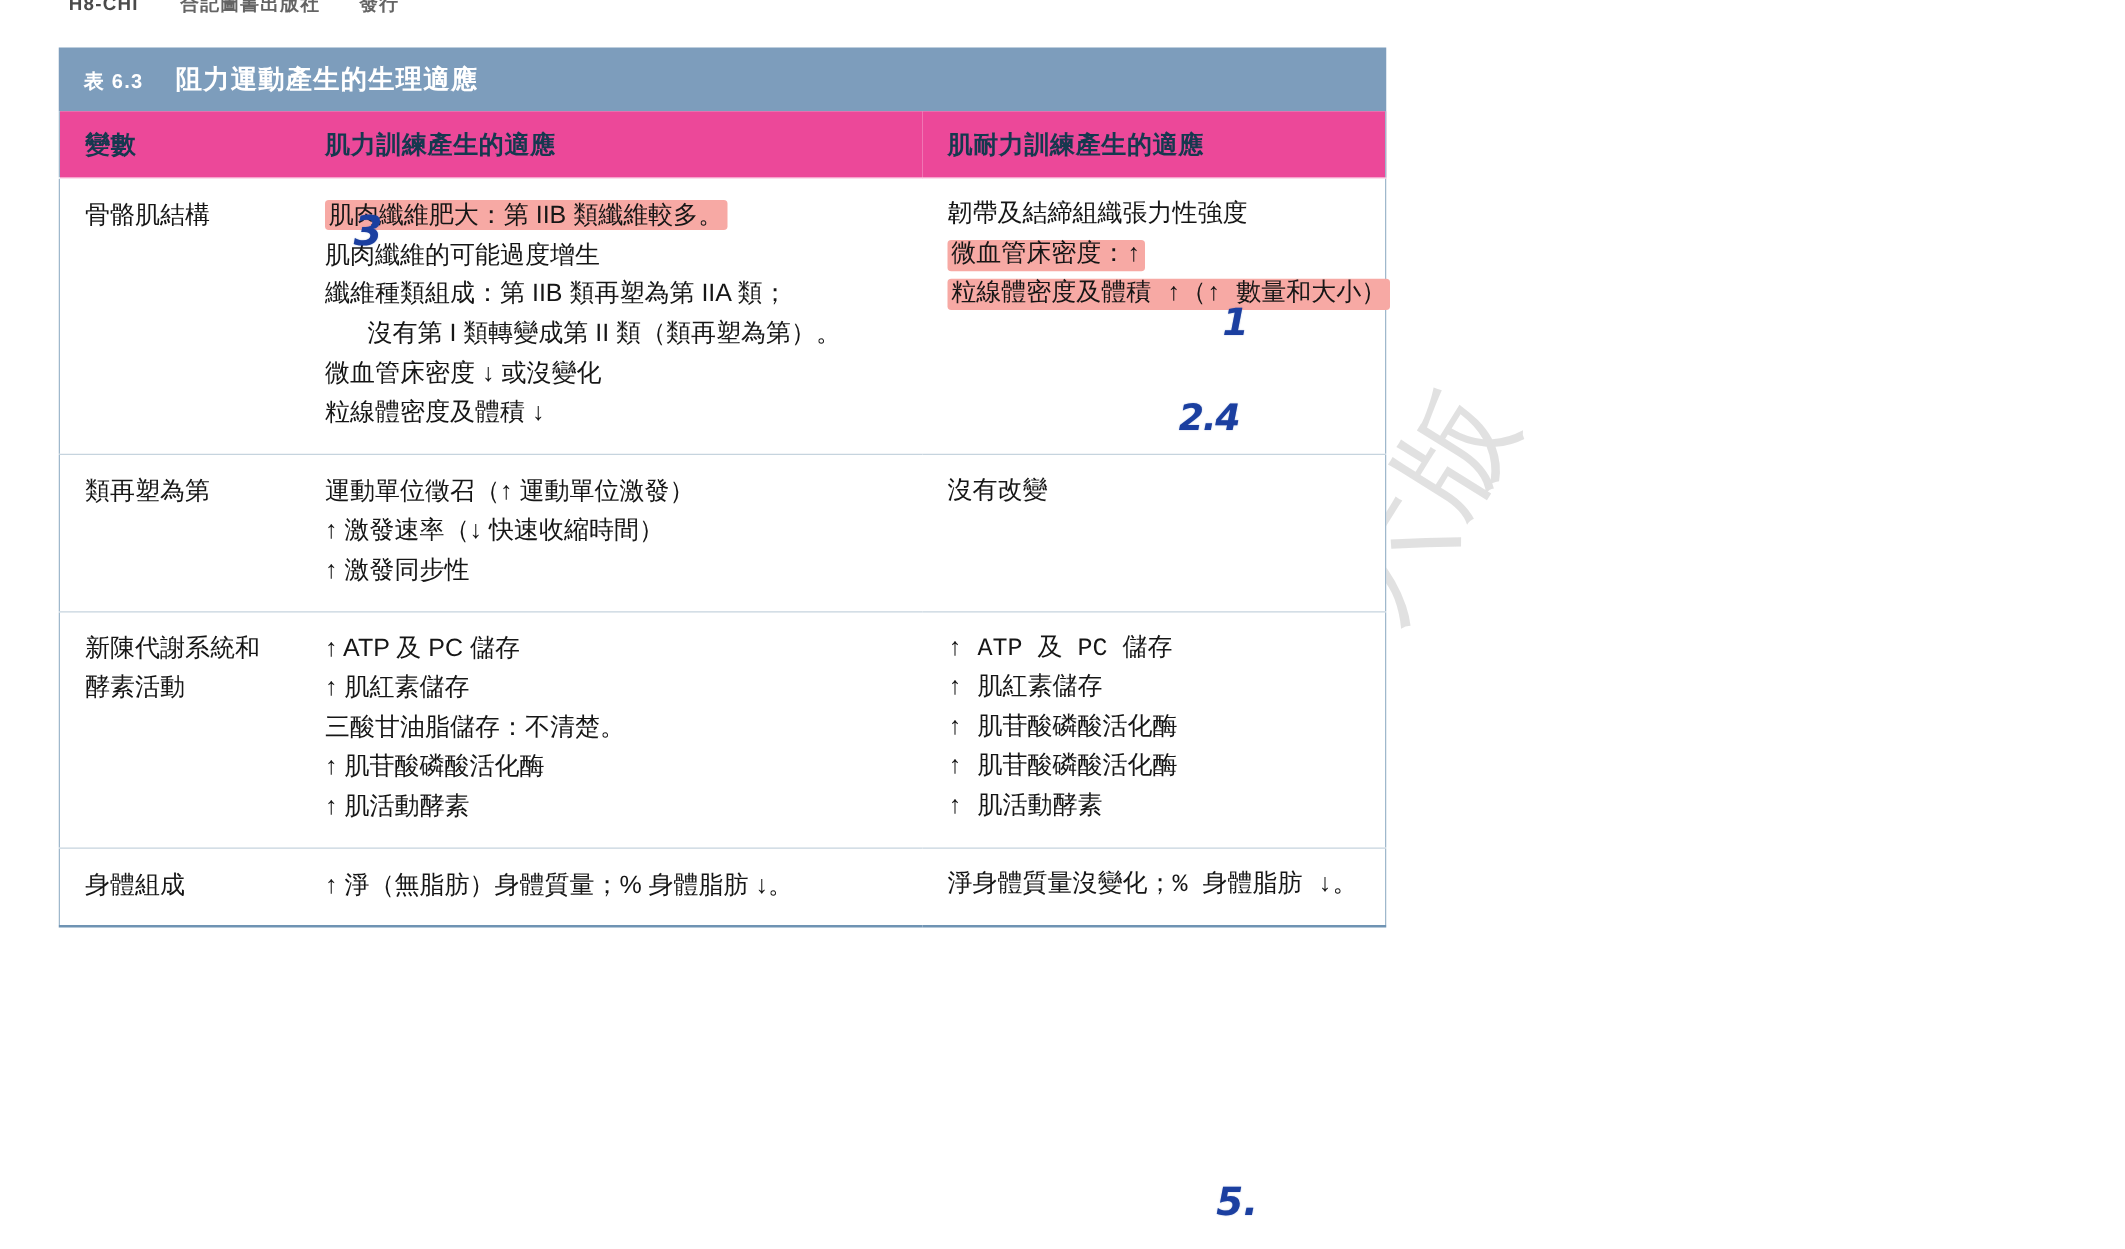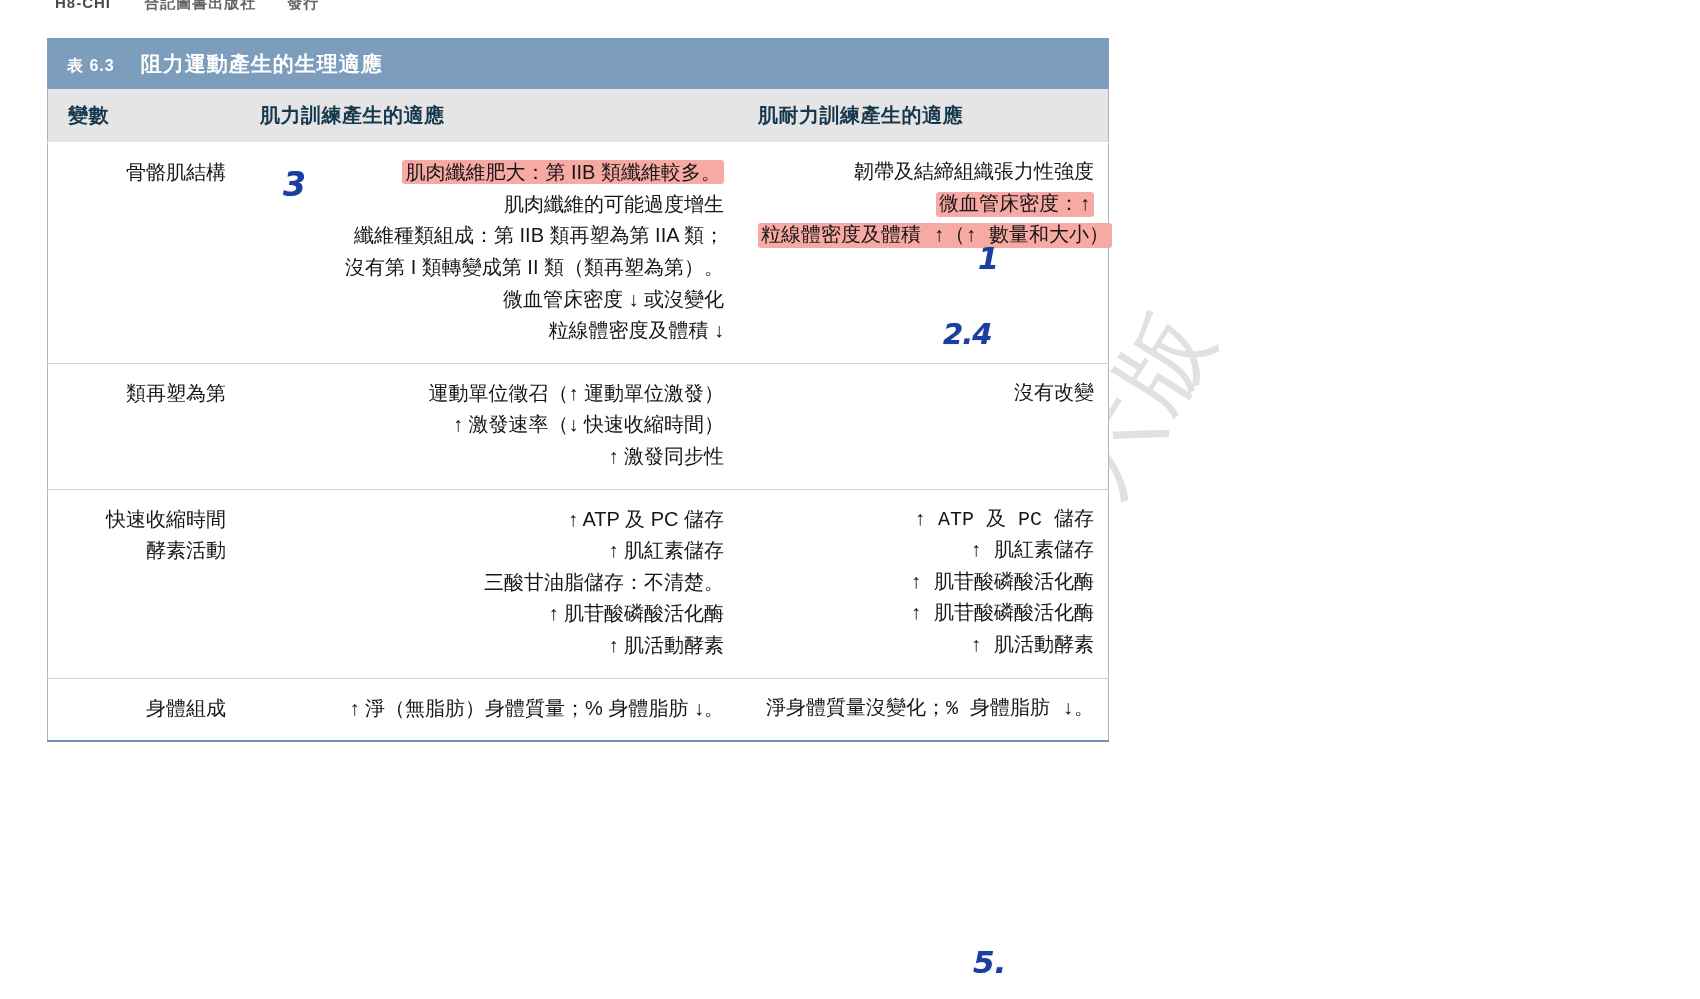--- a/index.html
+++ b/index.html
@@ -70,39 +70,38 @@
     letter-spacing: 1px;
     line-height: 1.3;
   }
   .tbl-caption .cap-num {
     margin-right: 26px;
     font-size: 16px;
   }
 
   
   .tbl-head th {
-    background: #e5e5e5;
+    background: #ec4899;
     color: #16384f;
     font-size: 20px;
     font-weight: bold;
     text-align: left;
     padding: 13px 0 13px 20px;
     letter-spacing: 0.5px;
     border-bottom: 1px solid #ffffff;
   }
 
   
   .doc-table td {
     vertical-align: top;
     font-size: 20px;
     line-height: 1.58;
     padding: 14px 14px 16px 20px;
     border-top: 1px solid #c6d4de;
     color: #161616;
-    text-align: right;
   }
   .doc-table tbody tr:first-child td {
     border-top: none;
   }
   .col-var   { width: 172px; }
   .col-str   { width: 478px; }
   .col-end   { width: 350px; font-family: Liberation Mono, monospace; }
 
   .cell-line { white-space: nowrap; }
   .cell-line.indent { padding-left: 34px; }
@@ -199,21 +198,21 @@
             <div class="cell-line">運動單位徵召（↑ 運動單位激發）</div>
             <div class="cell-line">↑ 激發速率（↓ 快速收縮時間）</div>
             <div class="cell-line">↑ 激發同步性</div>
           </td>
           <td class="col-end">
             <div class="cell-line">沒有改變</div>
           </td>
         </tr>
         <tr>
           <td class="col-var">
-            <div class="cell-line">快速收縮時間</div>
+            <div class="cell-line">新陳代謝系統和</div>
             <div class="cell-line">  酵素活動</div>
           </td>
           <td class="col-str">
             <div class="cell-line">↑ ATP 及 PC 儲存</div>
             <div class="cell-line">↑ 肌紅素儲存</div>
             <div class="cell-line">三酸甘油脂儲存：不清楚。</div>
             <div class="cell-line">↑ 肌苷酸磷酸活化酶</div>
             <div class="cell-line">↑ 肌活動酵素</div>
           </td>
           <td class="col-end">

